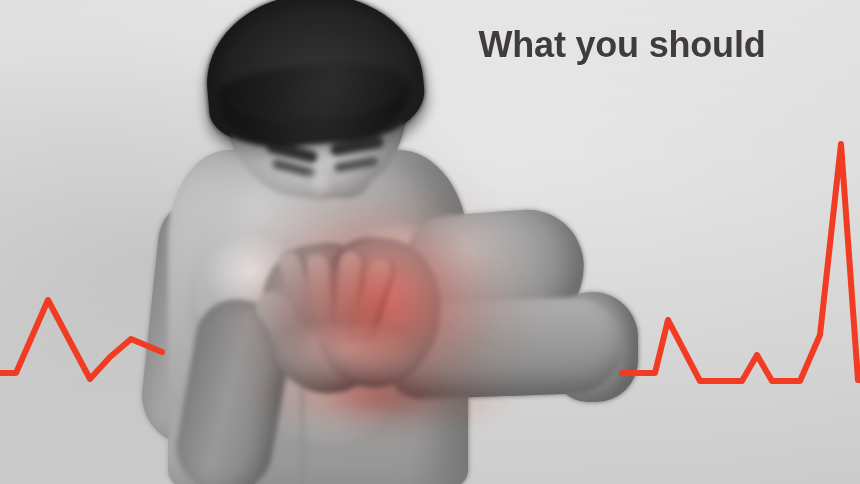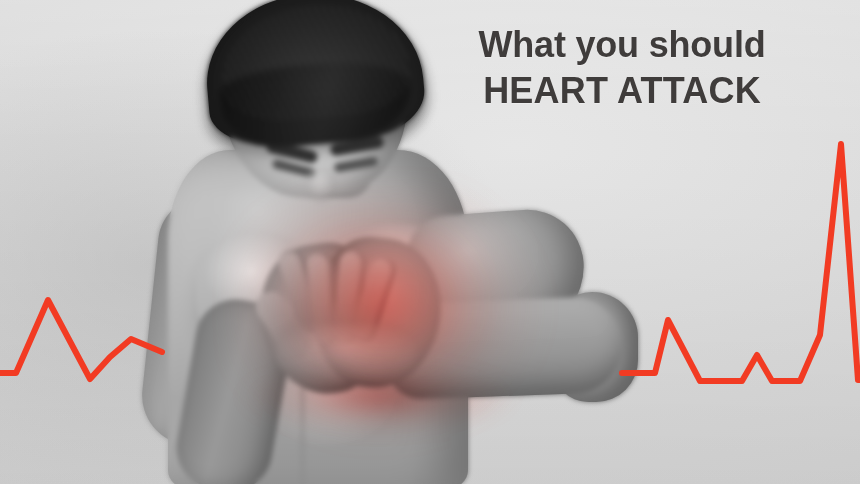--- a/index.html
+++ b/index.html
@@ -407,16 +407,15 @@
   <div class="pain-glow-2"></div>
   <div class="pain-glow-3"></div>
 
   <svg class="ecg" viewBox="0 0 860 484" preserveAspectRatio="none" aria-hidden="true">
     <path stroke="#f23b23" stroke-width="6" d="M -4 373 L 16 373 L 48 300 L 90 379 L 110 357 L 131 339 L 162 352"></path>
     <path stroke="#f23b23" stroke-width="6" d="M 622 373 L 655 373 L 668 320 L 700 381 L 742 381 L 757 355 L 772 381 L 800 381 L 820 335 L 841 144 L 858 380 L 866 380"></path>
   </svg>
 
   <div class="headline">
     <span class="ln ln1">What you should</span>
-    <span class="ln ln3">HEART ATTACK</span>
   </div>
 
 </div>
 
 </body></html>

